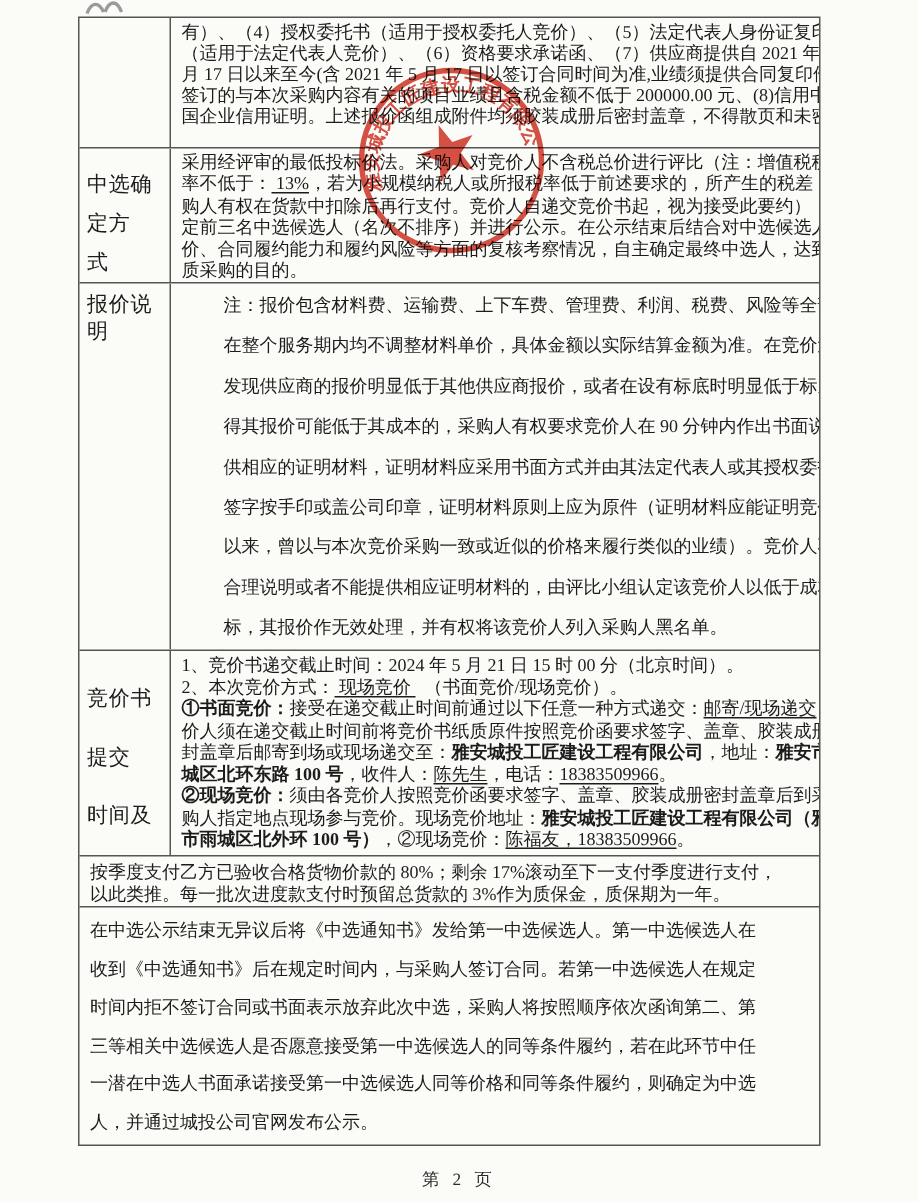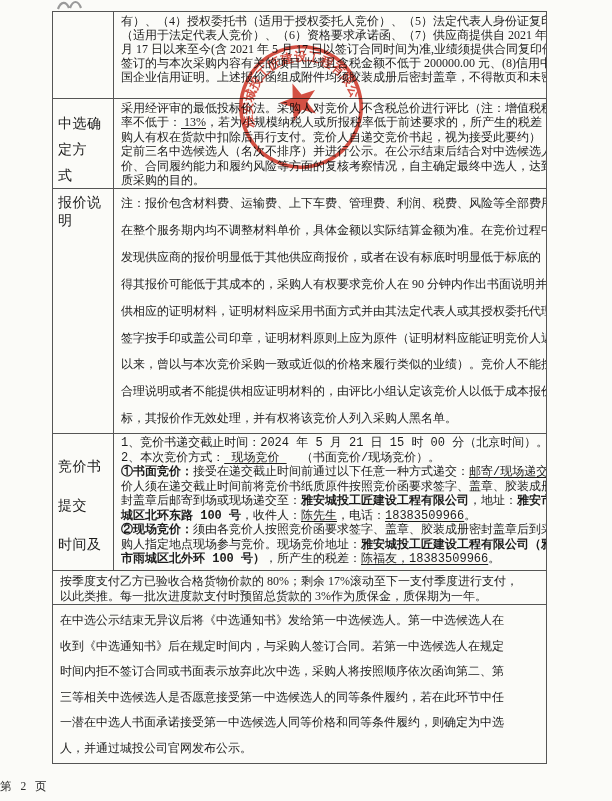--- a/index.html
+++ b/index.html
@@ -24,47 +24,47 @@
     font-size:14px;white-space:pre-line;padding:4px 1px 0 5px;letter-spacing:0.5px;
     overflow:hidden;
   }
   .t-content{flex:1;overflow:hidden;padding:2px 3px 0 7px;font-size:12px;}
   .line{white-space:pre;}
   .b{font-weight:bold;margin-top:28px;}
   .u{text-decoration:underline;text-underline-offset:2px;}
 
   .row-0{height:87px;}
   .row-1{height:90px;}
-  .row-2{height:245px;}
+  .row-2{height:245px;gap:28px;}
   .row-3{height:137px;}
   .row-4{height:34px;}
   .row-5{height:158px;}
 
   .row-0 .t-content{line-height:14px;padding-top:2px;}
   .row-1 .t-content{line-height:14.4px;padding-top:2px;}
   .row-1 .t-label{padding-top:12px;line-height:26px;}
   .row-2 .t-content{line-height:26.9px;padding-top:1px;}
   .row-2 .t-label{padding-top:5px;}
-  .row-3 .t-content{line-height:14.5px;padding-top:2px;font-family:Liberation Mono, monospace;}
+  .row-3 .t-content{line-height:14.5px;padding-top:2px;}
   .row-3 .t-label{padding-top:13px;line-height:39px;}
   .row-4 .t-label{padding-top:9px;}
   .row-4 .t-content{line-height:14.6px;padding-top:3px;}
   .row-5 .t-content{line-height:25.6px;padding-top:3px;}
   .row-5 .t-label{padding-top:7px;}
 
   .stamp{
     position:absolute;left:236px;top:42px;width:130px;height:130px;
     transform:rotate(-20deg);
     opacity:0.82;
     mix-blend-mode:multiply;
     pointer-events:none;
   }
   .footer{
     position:absolute;left:0;right:0;top:779px;
-    font-size:11.5px;letter-spacing:3px;color:#2c2c2c;
+    text-align:center;font-size:11.5px;letter-spacing:3px;color:#2c2c2c;
   }
 </style>
 </head>
 <body>
 
 <div class="page">
 
   <svg class="top-mark" viewBox="0 0 26 10">
     <path d="M2,9 C5,1 10,1 13,8 M14,8 C17,0 22,0 25,8" fill="none" stroke="#9a9a9a" stroke-width="2.2"></path>
   </svg>
@@ -112,21 +112,21 @@
 方式</div>
         <div class="t-content">
           <div class="line"><span>1、竞价书递交截止时间：2024 年 5 月 21 日 15 时 00 分（北京时间）。</span></div>
           <div class="line"><span>2、本次竞价方式：</span><span class="u"> 现场竞价 </span><span>  （书面竞价/现场竞价）。</span></div>
           <div class="line"><span class="b">①书面竞价：</span><span>接受在递交截止时间前通过以下任意一种方式递交：</span><span class="u">邮寄/现场递交</span><span>，竞</span></div>
           <div class="line"><span>价人须在递交截止时间前将竞价书纸质原件按照竞价函要求签字、盖章、胶装成册密</span></div>
           <div class="line"><span>封盖章后邮寄到场或现场递交至：</span><span class="b">雅安城投工匠建设工程有限公司</span><span>，地址：</span><span class="b">雅安市雨</span></div>
           <div class="line"><span class="b">城区北环东路 100 号</span><span>，收件人：</span><span class="u">陈先生</span><span>，电话：</span><span class="u">18383509966</span><span>。</span></div>
           <div class="line"><span class="b">②现场竞价：</span><span>须由各竞价人按照竞价函要求签字、盖章、胶装成册密封盖章后到采</span></div>
           <div class="line"><span>购人指定地点现场参与竞价。现场竞价地址：</span><span class="b">雅安城投工匠建设工程有限公司（雅安</span></div>
-          <div class="line"><span class="b">市雨城区北外环 100 号）</span><span>，所产生的税差：</span><span class="u">陈福友，18383509966</span><span>。</span></div>
+          <div class="line"><span class="b">市雨城区北外环 100 号）</span><span>，②现场竞价：</span><span class="u">陈福友，18383509966</span><span>。</span></div>
         </div>
       </div>
       <div class="t-row row-4">
         <div class="t-content">
           <div class="line"><span>按季度支付乙方已验收合格货物价款的 80%；剩余 17%滚动至下一支付季度进行支付，</span></div>
           <div class="line"><span>以此类推。每一批次进度款支付时预留总货款的 3%作为质保金，质保期为一年。</span></div>
         </div>
       </div>
       <div class="t-row row-5">
         <div class="t-content">

